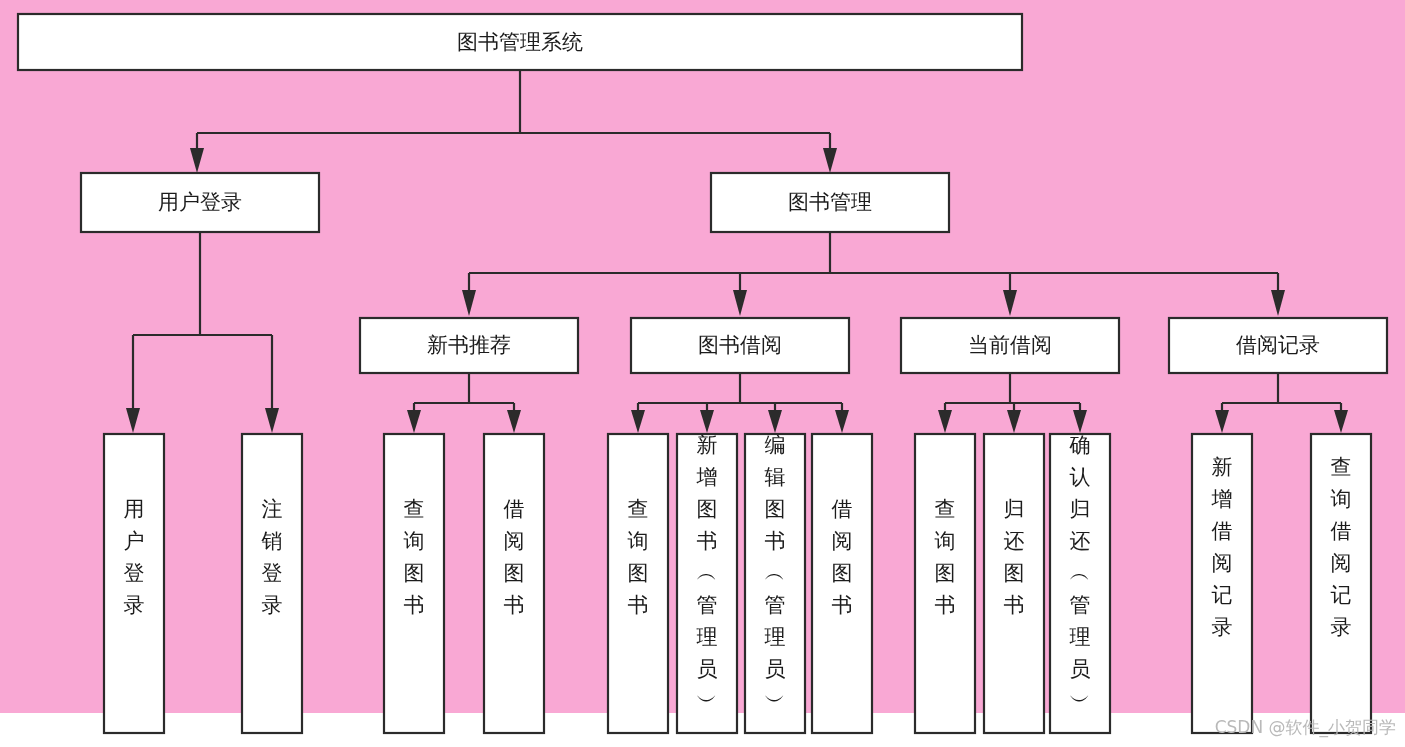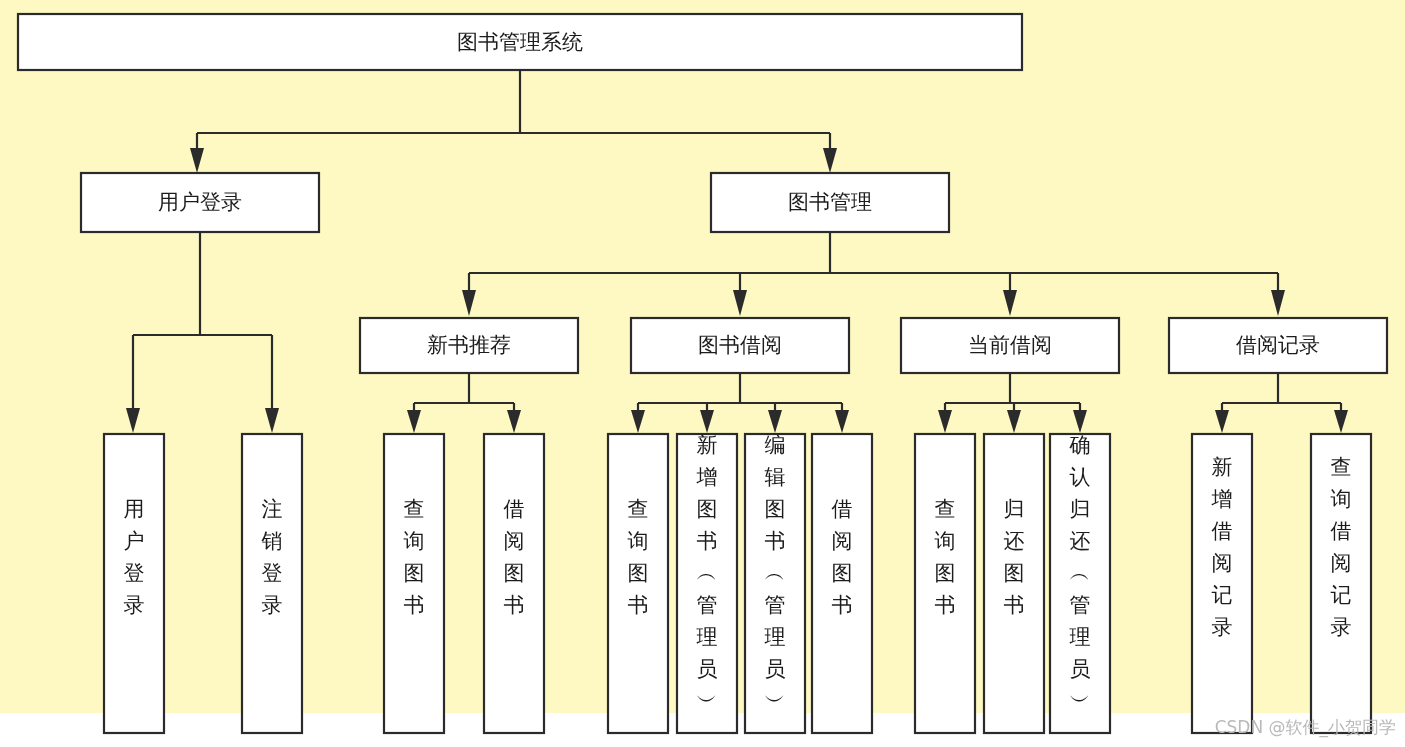--- a/index.html
+++ b/index.html
@@ -11,21 +11,21 @@
   body {
     width: 1405px;
     height: 747px;
     overflow: hidden;
     font-family: "DejaVu Sans", "Liberation Sans", sans-serif;
   }
   #diagram-root {
     position: relative;
     width: 1405px;
     height: 713px;
-    background: #fef9c3;
+    background: #f9a8d4;
   }
   svg#diagram-svg {
     position: absolute;
     left: 0;
     top: 0;
     width: 1405px;
     height: 747px;
     display: block;
   }
   .node-box {

